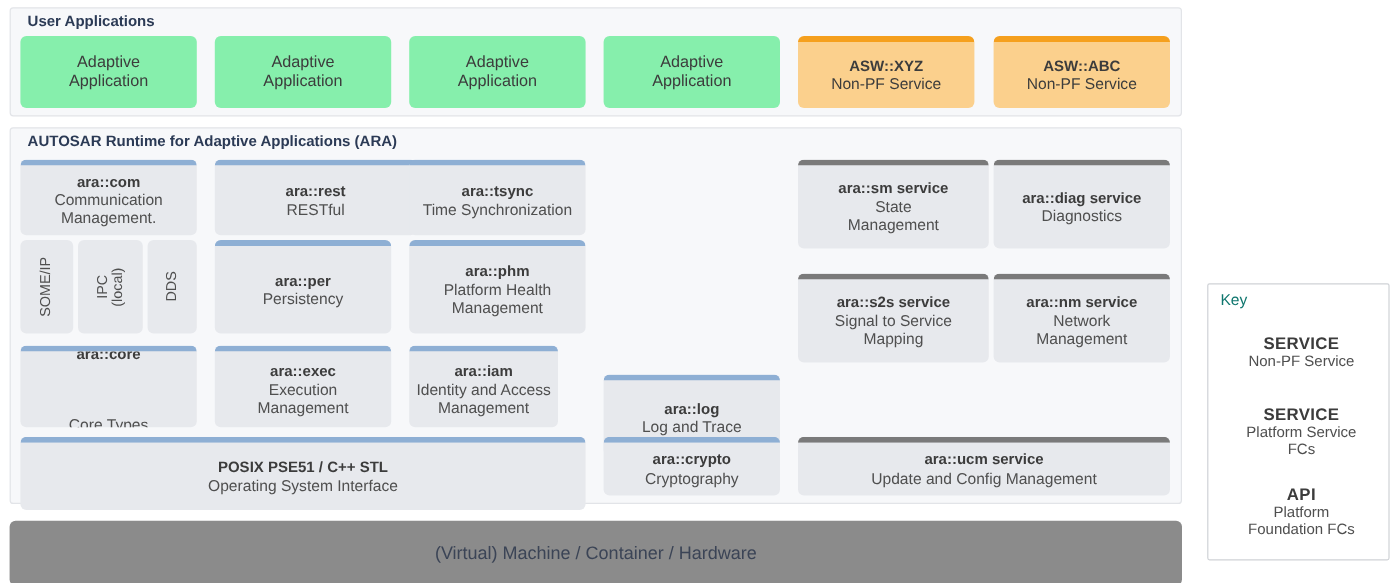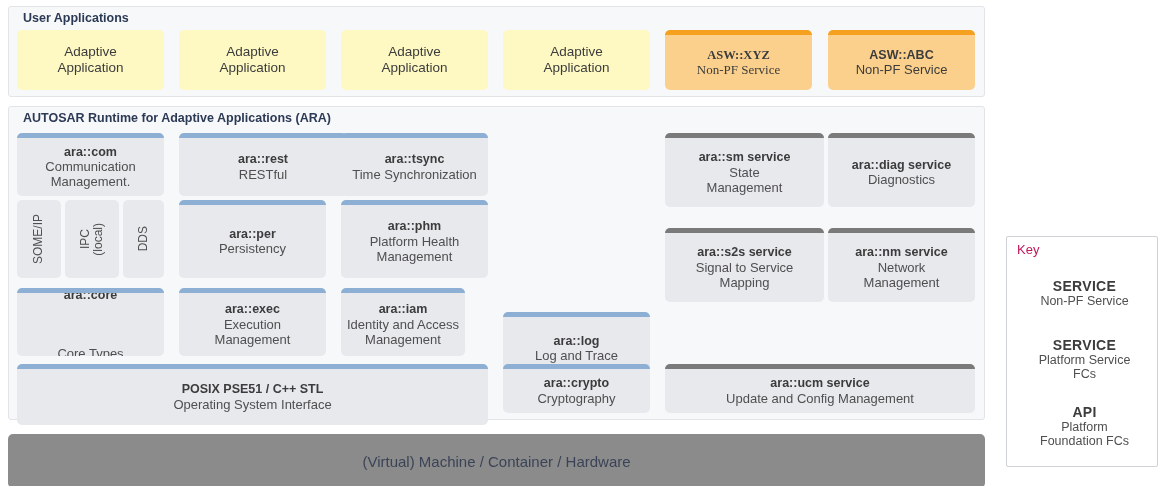--- a/index.html
+++ b/index.html
@@ -67,21 +67,21 @@
   }
   
   .blk.nonpf {
     background: #fbd08d;
     border-top: 5px solid #f5a01e;
   }
   .blk.nonpf .ttl { color: #3c3c3c; }
   .blk.nonpf .sub { color: #3c3c3c; }
   
   .blk.app {
-    background: #fef9c3;
+    background: #86efac;
     border: none;
   }
   .blk.app .sub { color: #3c3c3c; font-size: 13.5px; }
   
   .blk.plain {
     background: #e7e9ed;
     border: none;
   }
 
   
@@ -110,21 +110,21 @@
   
   .key-box {
     position: absolute;
     background: #ffffff;
     border: 1px solid #cfd2d6;
     border-radius: 2px;
     box-sizing: border-box;
   }
   .key-label {
     font-size: 13px;
-    color: #be185d;
+    color: #0f766e;
     padding: 5px 0 0 10px;
   }
   .key-item {
     position: absolute;
     box-sizing: border-box;
     border-radius: 5px;
     display: flex;
     flex-direction: column;
     align-items: center;
     justify-content: center;
@@ -158,21 +158,21 @@
   <span class="sub">Application</span>
 </div>
 <div class="blk app" style="left:341px; top:30px; width:147px; height:60px;">
   <span class="sub">Adaptive</span>
   <span class="sub">Application</span>
 </div>
 <div class="blk app" style="left:503px; top:30px; width:147px; height:60px;">
   <span class="sub">Adaptive</span>
   <span class="sub">Application</span>
 </div>
-<div class="blk nonpf" style="left:665px; top:30px; width:147px; height:60px;font-family:Liberation Serif, serif;">
+<div class="blk nonpf" style="left:665px; top:30px; width:147px; height:60px;">
   <span class="ttl">ASW::XYZ</span>
   <span class="sub">Non-PF Service</span>
 </div>
 <div class="blk nonpf" style="left:828px; top:30px; width:147px; height:60px;">
   <span class="ttl">ASW::ABC</span>
   <span class="sub">Non-PF Service</span>
 </div>
 
 <div class="panel" style="left:8px; top:106px; width:977px; height:314px;">
   <div class="panel-title">AUTOSAR Runtime for Adaptive Applications (ARA)</div>

